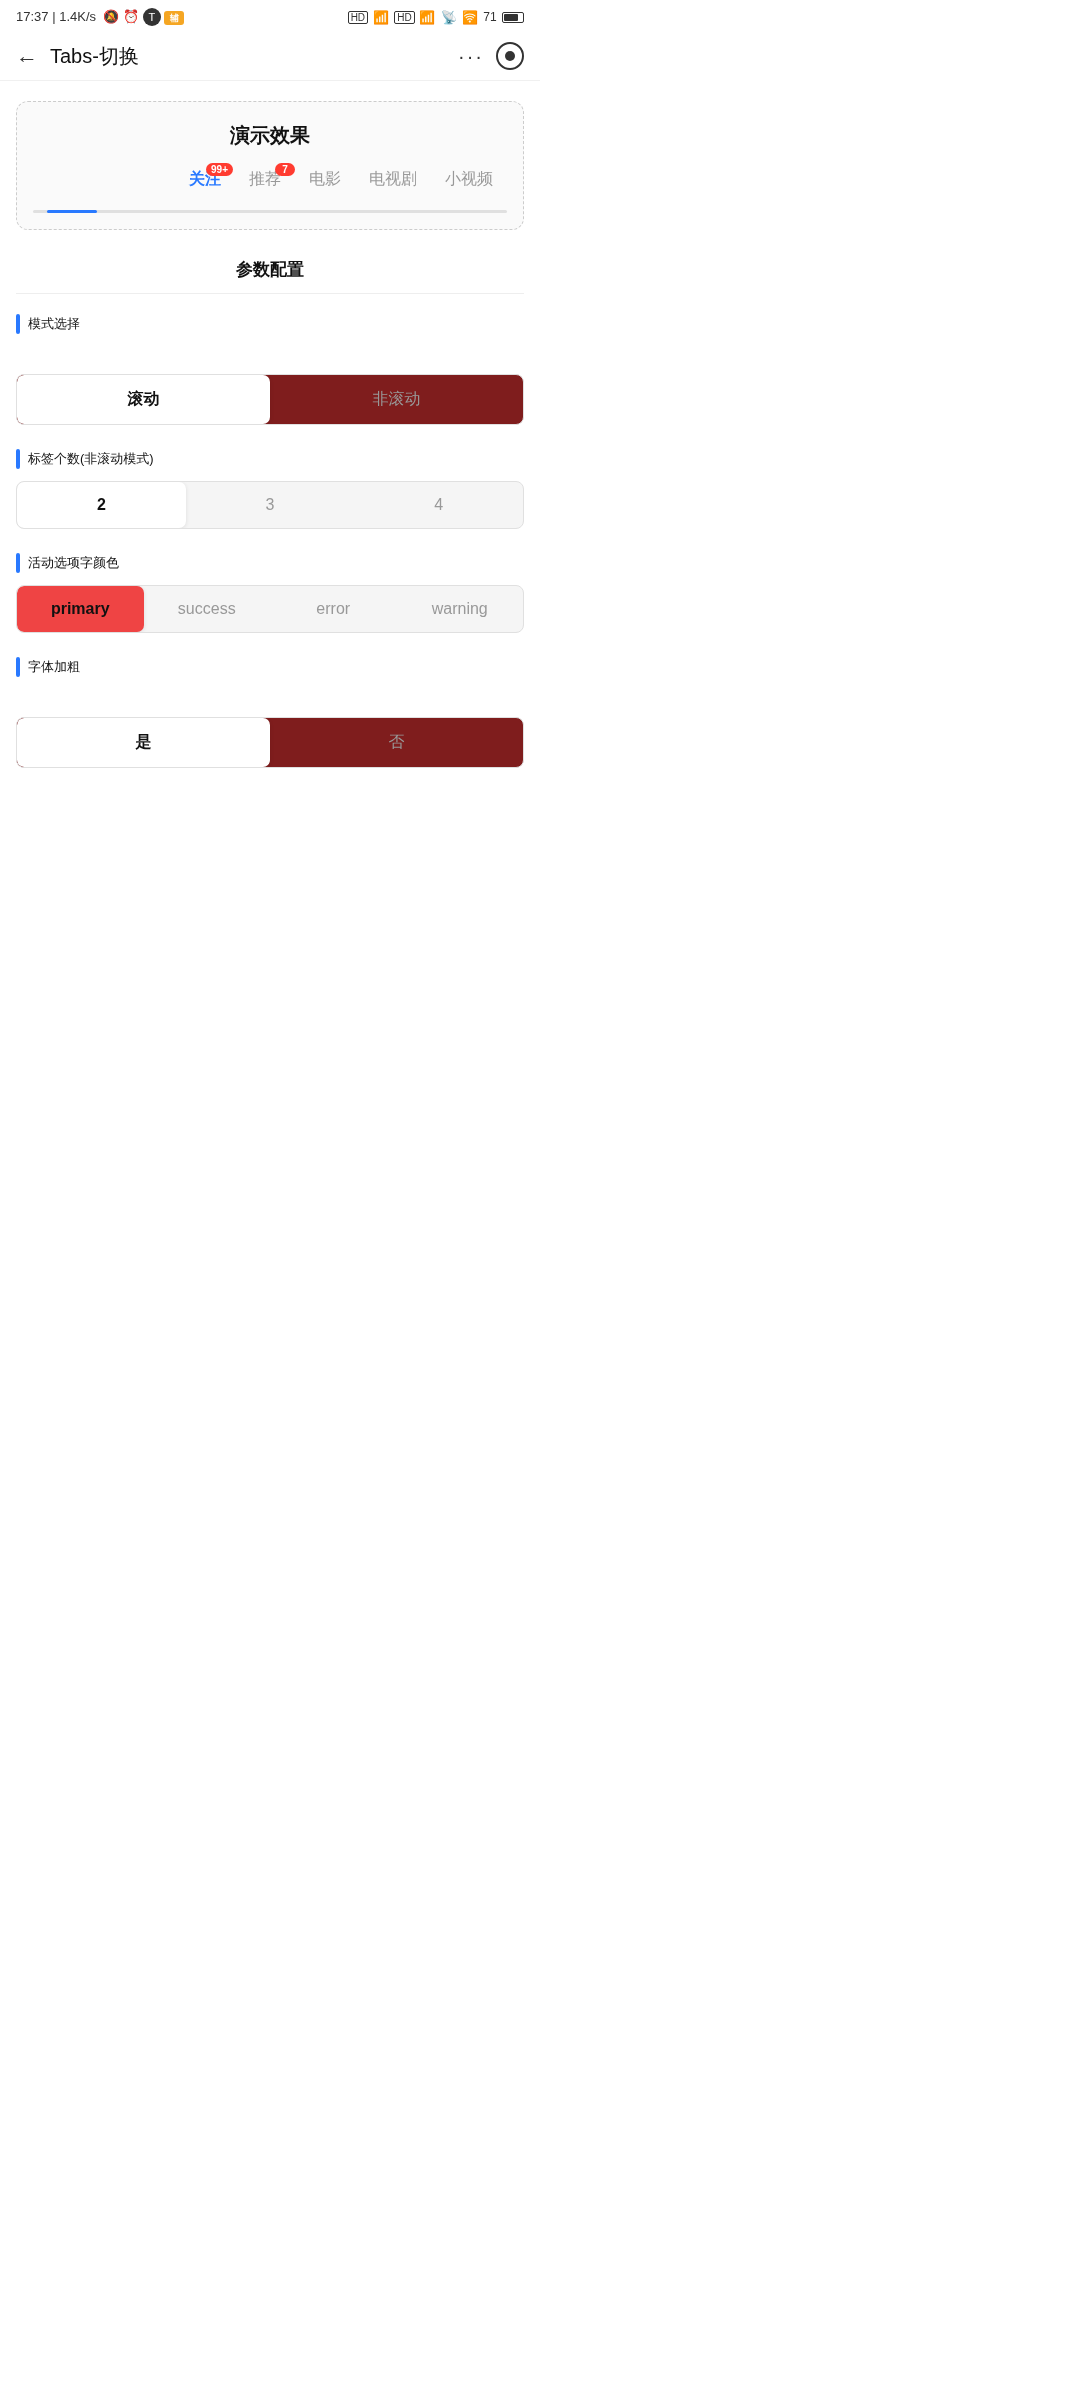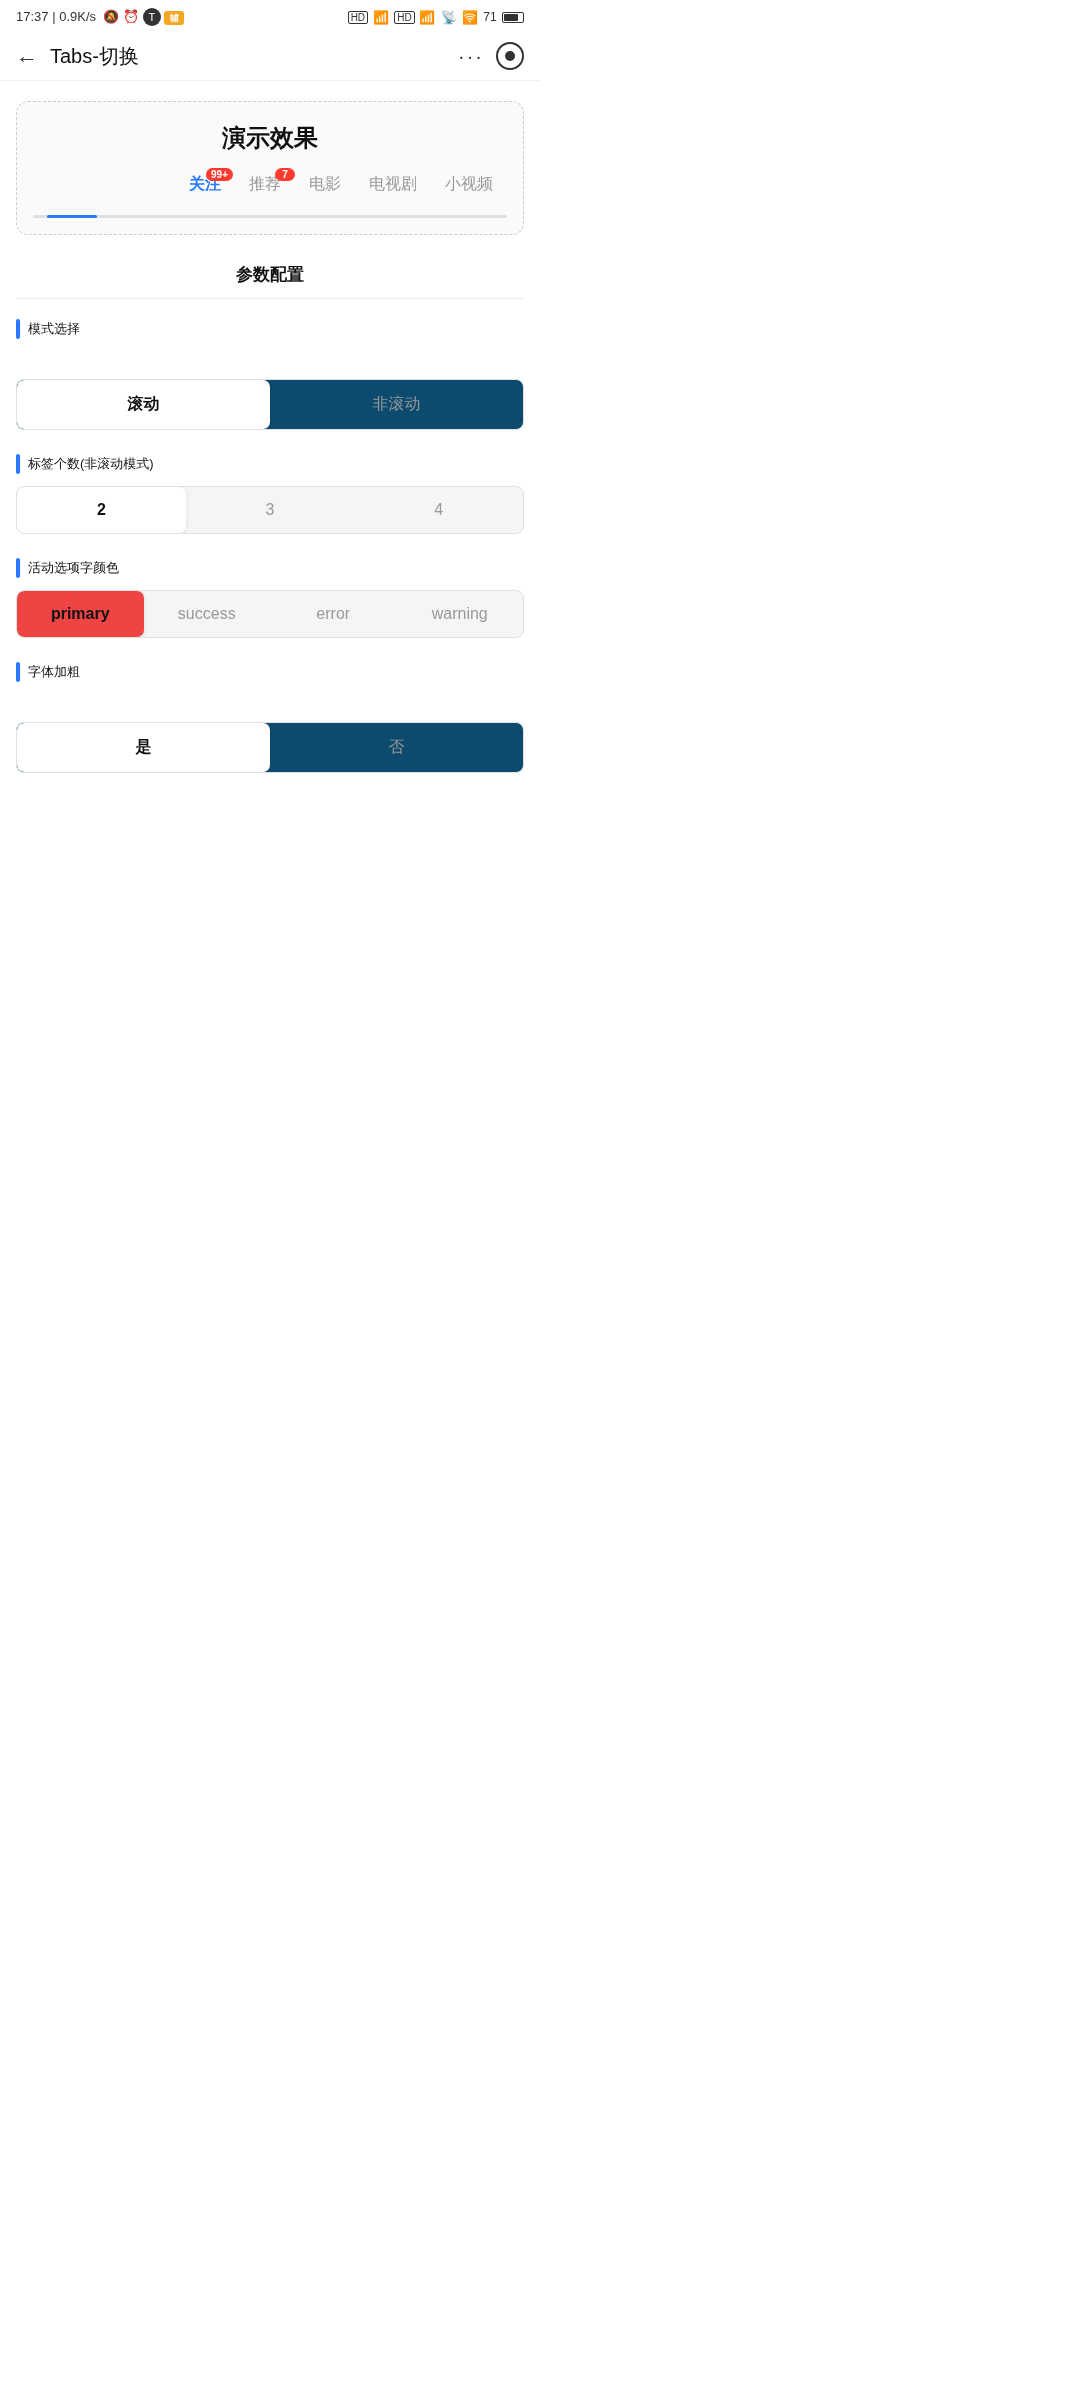--- a/index.html
+++ b/index.html
@@ -84,21 +84,21 @@
     
     .demo-card {
       border: 1.5px dashed #ccc;
       border-radius: 12px;
       padding: 20px 16px 16px;
       margin-bottom: 28px;
       background: #fafafa;
     }
     .demo-title {
       text-align: center;
-      font-size: 24px;
+      font-size: 20px;
       font-weight: bold;
       margin-bottom: 20px;
       color: #111;
     }
 
     
     .demo-tabs {
       display: flex;
       align-items: center;
       gap: 0;
@@ -192,21 +192,21 @@
       border-bottom: 1px solid #eee;
       color: #111;
     }
 
     
     .toggle-group {
       display: flex;
       border: 1px solid #e0e0e0;
       border-radius: 8px;
       overflow: hidden;
-      background: #0c4a6e;
+      background: #7f1d1d;
       margin-top: 40px;
     }
     .toggle-item {
       flex: 1;
       text-align: center;
       padding: 14px 0;
       font-size: 16px;
       color: #999;
       cursor: pointer;
       transition: background 0.2s;
@@ -266,21 +266,21 @@
       border-radius: 7px;
       box-shadow: 0 1px 4px rgba(0,0,0,0.1);
     }
   </style>
 </head>
 <body>
 
 <div class="status-bar">
   <span class="status-left">
     <span>17:37</span>
-    | <span>0.9K/s</span>
+    | <span>1.4K/s</span>
     &nbsp;🔕 ⏰ 
     <span style="display:inline-block;background:#333;color:#fff;border-radius:50%;width:18px;height:18px;font-size:11px;text-align:center;line-height:18px;">T</span>
     <span style="display:inline-block;background:#f5a623;color:#fff;border-radius:3px;width:20px;height:14px;font-size:9px;text-align:center;line-height:14px;font-weight:bold;">辅</span>
   </span>
   <span class="status-right">
     <span style="font-size:10px;border:1px solid #333;border-radius:2px;padding:0 2px;">HD</span>
     <span>📶</span>
     <span style="font-size:10px;border:1px solid #333;border-radius:2px;padding:0 2px;">HD</span>
     <span>📶</span>
     <span>📡</span>

